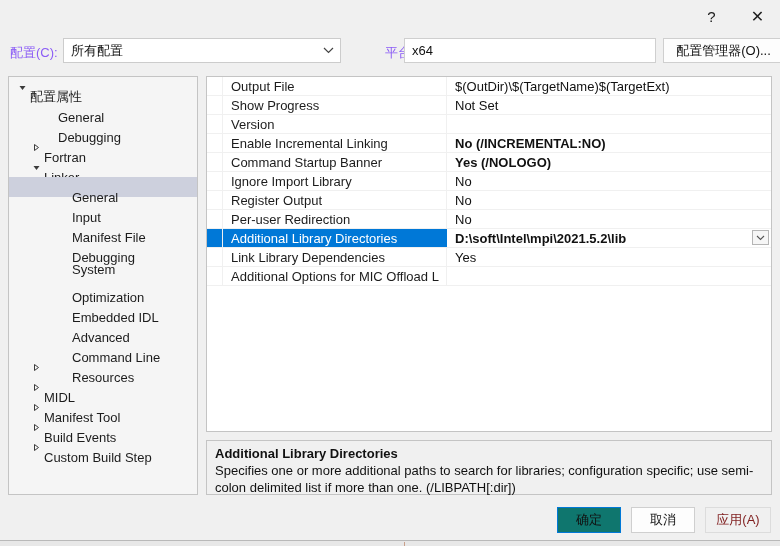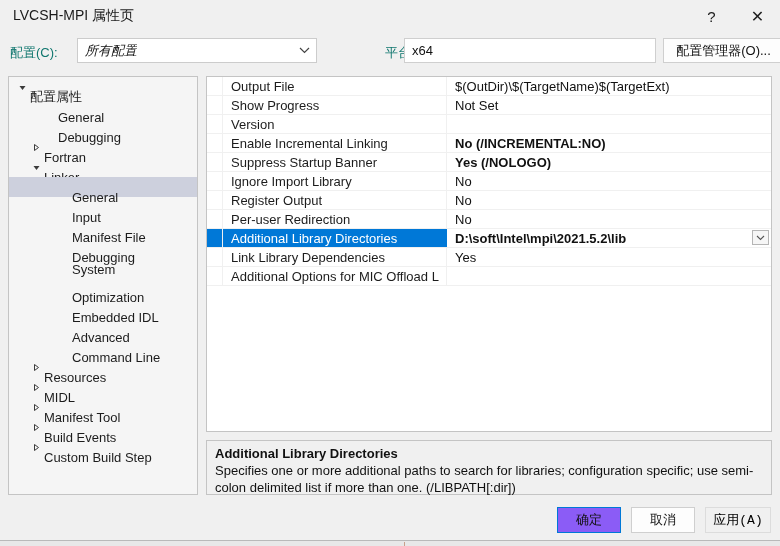--- a/index.html
+++ b/index.html
@@ -39,33 +39,33 @@
   #help-btn { right: 46px; }
   #close-btn { right: 0px; font-size: 16px; }
 
   
   .cfgrow {
     position: absolute; left: 0; top: 38px;
     width: 780px; height: 30px;
   }
   .cfg-label {
     position: absolute; top: 6px;
-    font-size: 13px; color: #0f766e;
+    font-size: 13px; color: #8b5cf6;
     white-space: nowrap;
   }
   #config-label { left: 10px; }
   #platform-label { left: 385px; }
   .combo {
     position: absolute; top: 0;
     height: 25px;
     border: 1px solid #ccc;
     background: #fff;
     display: flex; align-items: center;
   }
-  #config-combo { left: 77px; width: 240px; font-style: italic; }
+  #config-combo { left: 63px; width: 278px; }
   #platform-combo { left: 404px; width: 252px; border-color: #cfcfcf; }
   .combo-value {
     padding-left: 7px; font-size: 13px; color: #111;
     white-space: nowrap; overflow: hidden;
   }
   .combo-arrow {
     position: absolute; right: 6px; top: 0; bottom: 0;
     display: flex; align-items: center;
     color: #444;
   }
@@ -179,29 +179,28 @@
 
   
   .footer-btn {
     position: absolute; top: 507px;
     width: 64px; height: 26px;
     font-size: 13px;
   }
   #ok-button {
     left: 557px;
     border: 1px solid #0078d7;
-    background: #8b5cf6;
+    background: #0f766e;
   }
   #cancel-button { left: 631px; }
   #apply-button {
     left: 705px; width: 66px;
-    color: #000000;
+    color: #7f1d1d;
     background: #f0f0f0;
     border-color: #dcdcdc;
-    font-family: Liberation Mono, monospace;
   }
 
   
   .bg-strip {
     position: absolute; left: 0; top: 540px;
     width: 780px; height: 6px;
     background: #e8e8e8;
     border-top: 1px solid #b9b9b9;
   }
   .bg-strip-div {
@@ -209,21 +208,20 @@
     width: 1px; height: 5px;
     background: #c9a08a;
   }
 </style>
 </head>
 <body>
 
 <div class="dialog">
 
   <div class="titlebar">
-    <div class="title-text">LVCSH-MPI 属性页</div>
     <div class="tb-btn" id="help-btn">?</div>
     <div class="tb-btn" id="close-btn">✕</div>
   </div>
 
   <div class="cfgrow">
     <div class="cfg-label" id="config-label">配置(C):</div>
     <div class="combo" id="config-combo">
       <div class="combo-value">所有配置</div>
       <div class="combo-arrow">
         <svg width="11" height="7" viewBox="0 0 11 7">
@@ -301,21 +299,21 @@
           <span class="tlabel">Embedded IDL</span>
         </div>
         <div class="tree-item" style="padding-left: 48px;">
           <span class="exp"></span>
           <span class="tlabel">Advanced</span>
         </div>
         <div class="tree-item" style="padding-left: 48px;">
           <span class="exp"></span>
           <span class="tlabel">Command Line</span>
         </div>
-        <div class="tree-item" style="padding-left: 20px;">
+        <div class="tree-item" style="padding-left: 20px; gap: 28px;">
           <span class="exp">
             <svg width="9" height="9" viewBox="0 0 9 9">
               <path d="M2.5 1.5 L6.5 4.5 L2.5 7.5 Z" fill="none" stroke="#3b3b3b" stroke-width="1"></path>
             </svg>
           </span>
           <span class="tlabel">Resources</span>
         </div>
         <div class="tree-item" style="padding-left: 20px;">
           <span class="exp">
             <svg width="9" height="9" viewBox="0 0 9 9">
@@ -376,21 +374,21 @@
         </div>
         <div class="grow">
           <div class="gcell-gutter"></div>
           <div class="gcell-name">Enable Incremental Linking</div>
           <div class="gcell-value bold">
             <span>No (/INCREMENTAL:NO)</span>
           </div>
         </div>
         <div class="grow">
           <div class="gcell-gutter"></div>
-          <div class="gcell-name">Suppress Startup Banner</div>
+          <div class="gcell-name">Command Startup Banner</div>
           <div class="gcell-value bold">
             <span>Yes (/NOLOGO)</span>
           </div>
         </div>
         <div class="grow">
           <div class="gcell-gutter"></div>
           <div class="gcell-name">Ignore Import Library</div>
           <div class="gcell-value">
             <span>No</span>
           </div>

